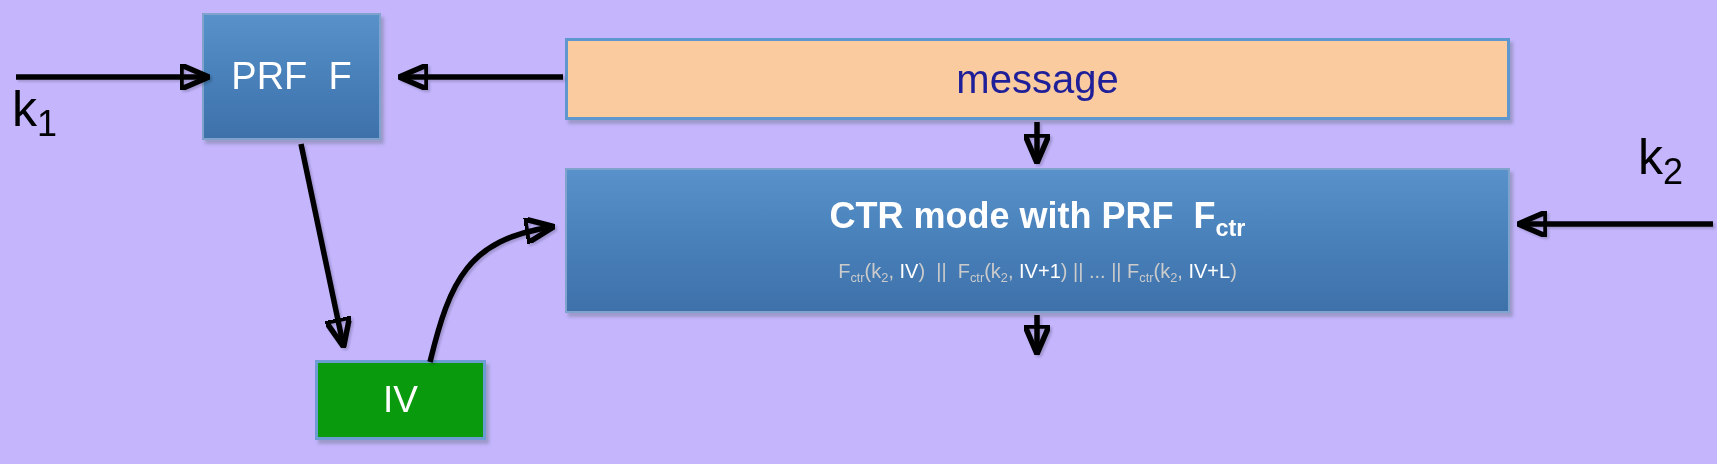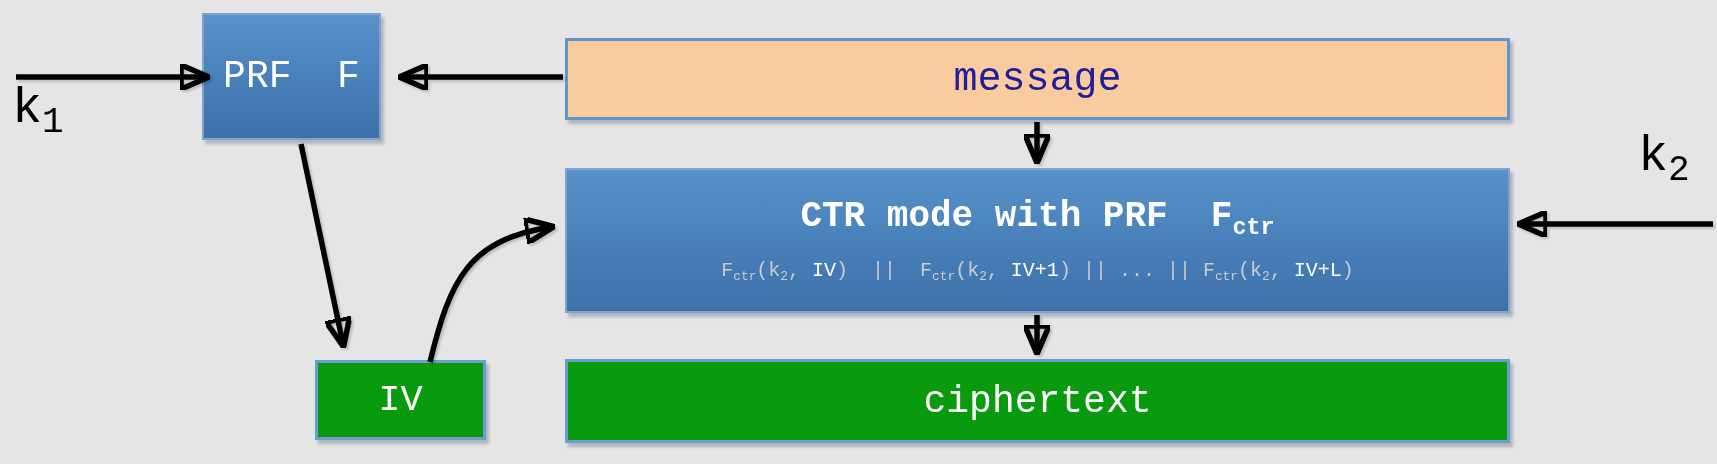--- a/index.html
+++ b/index.html
@@ -1,21 +1,21 @@
 <!DOCTYPE html>
 <html><head>
 <meta charset="utf-8">
 <style>
   html, body { margin: 0; padding: 0; background: #ffffff; }
   .stage {
     position: relative;
     width: 1717px;
     height: 464px;
-    background: #e5e5e5;
-    font-family: Liberation Mono, monospace;
+    background: #c4b5fd;
+    font-family: Liberation Sans, sans-serif;
     overflow: hidden;
   }
   .box {
     position: absolute;
     box-sizing: border-box;
     display: flex;
     align-items: center;
     justify-content: center;
     box-shadow: 3px 4px 3px rgba(110,120,140,0.45);
   }
@@ -97,23 +97,20 @@
 
   <div class="box blue-box" id="ctr-box">
     <div class="ctr-title"><span>CTR mode with PRF  F</span><sub>ctr</sub></div>
     <div class="ctr-formula"><span data-color="gray">F</span><sub data-color="gray">ctr</sub><span data-color="gray">(k</span><sub data-color="gray">2</sub><span data-color="gray">, </span><span data-color="white">IV</span><span data-color="gray">)  ||  F</span><sub data-color="gray">ctr</sub><span data-color="gray">(k</span><sub data-color="gray">2</sub><span data-color="gray">, </span><span data-color="white">IV+1</span><span data-color="gray">) || ... || F</span><sub data-color="gray">ctr</sub><span data-color="gray">(k</span><sub data-color="gray">2</sub><span data-color="gray">, </span><span data-color="white">IV+L</span><span data-color="gray">)</span></div>
   </div>
 
   <div class="box green-box" id="iv-box">
     <span>IV</span>
   </div>
 
-  <div class="box green-box" id="ciphertext-box">
-    <span>ciphertext</span>
-  </div>
 
   <svg id="arrow-layer" width="1717" height="464" viewBox="0 0 1717 464">
     <defs>
       <marker id="ah" markerUnits="userSpaceOnUse" markerWidth="30" markerHeight="26" refX="26" refY="13" orient="auto">
         <path d="M1,1 L29,13 L1,25 z" fill="#000000" stroke="none"></path>
       </marker>
     </defs>
     <path d="M 16 77 L 206 77" marker-end="url(#ah)"></path>
     <path d="M 563 77 L 402 77" marker-end="url(#ah)"></path>
     <path d="M 1713 224 L 1521 224" marker-end="url(#ah)"></path>

